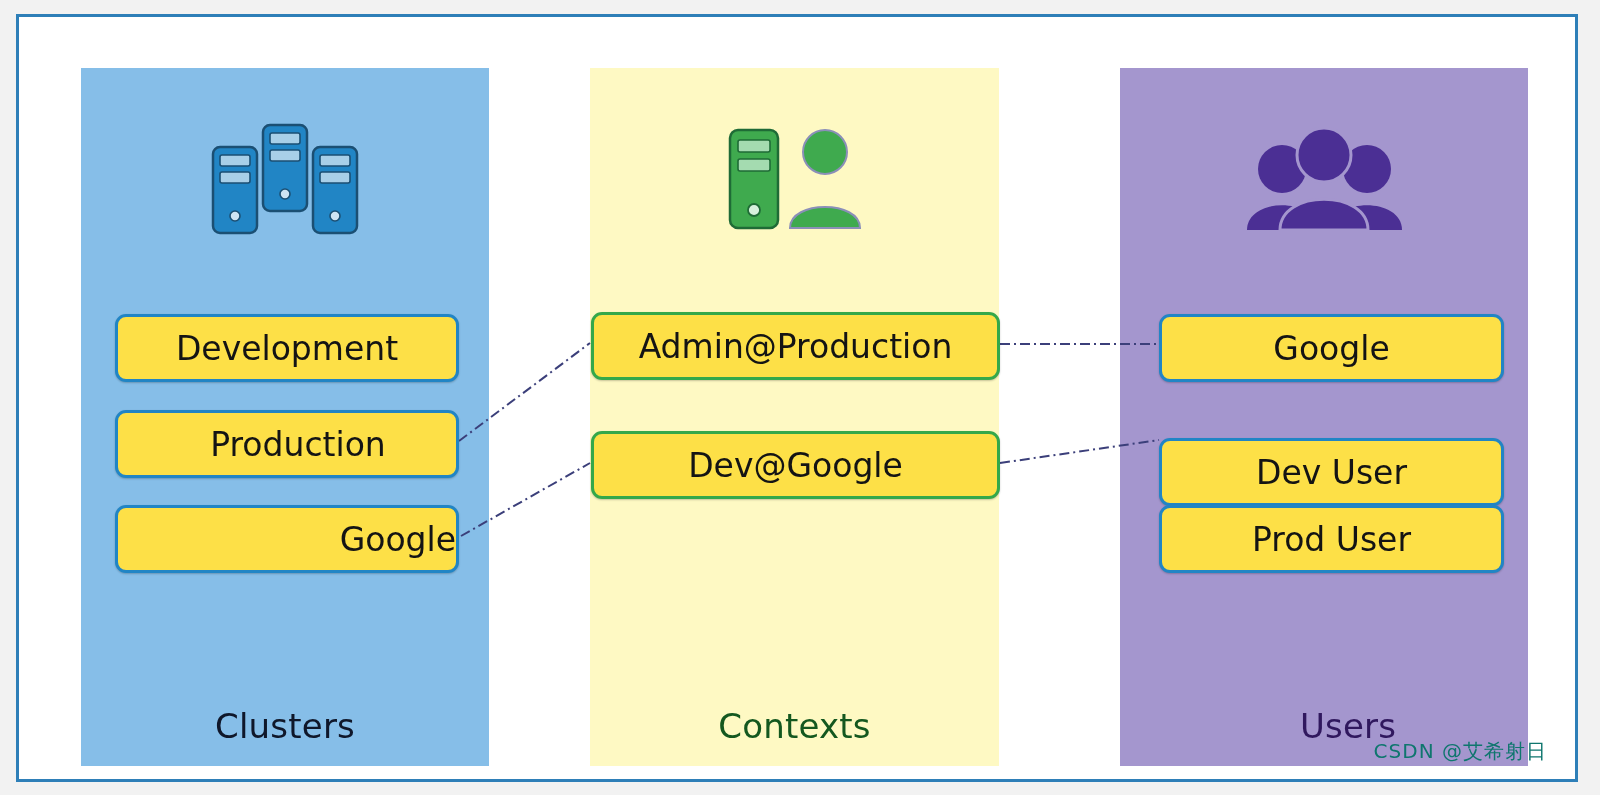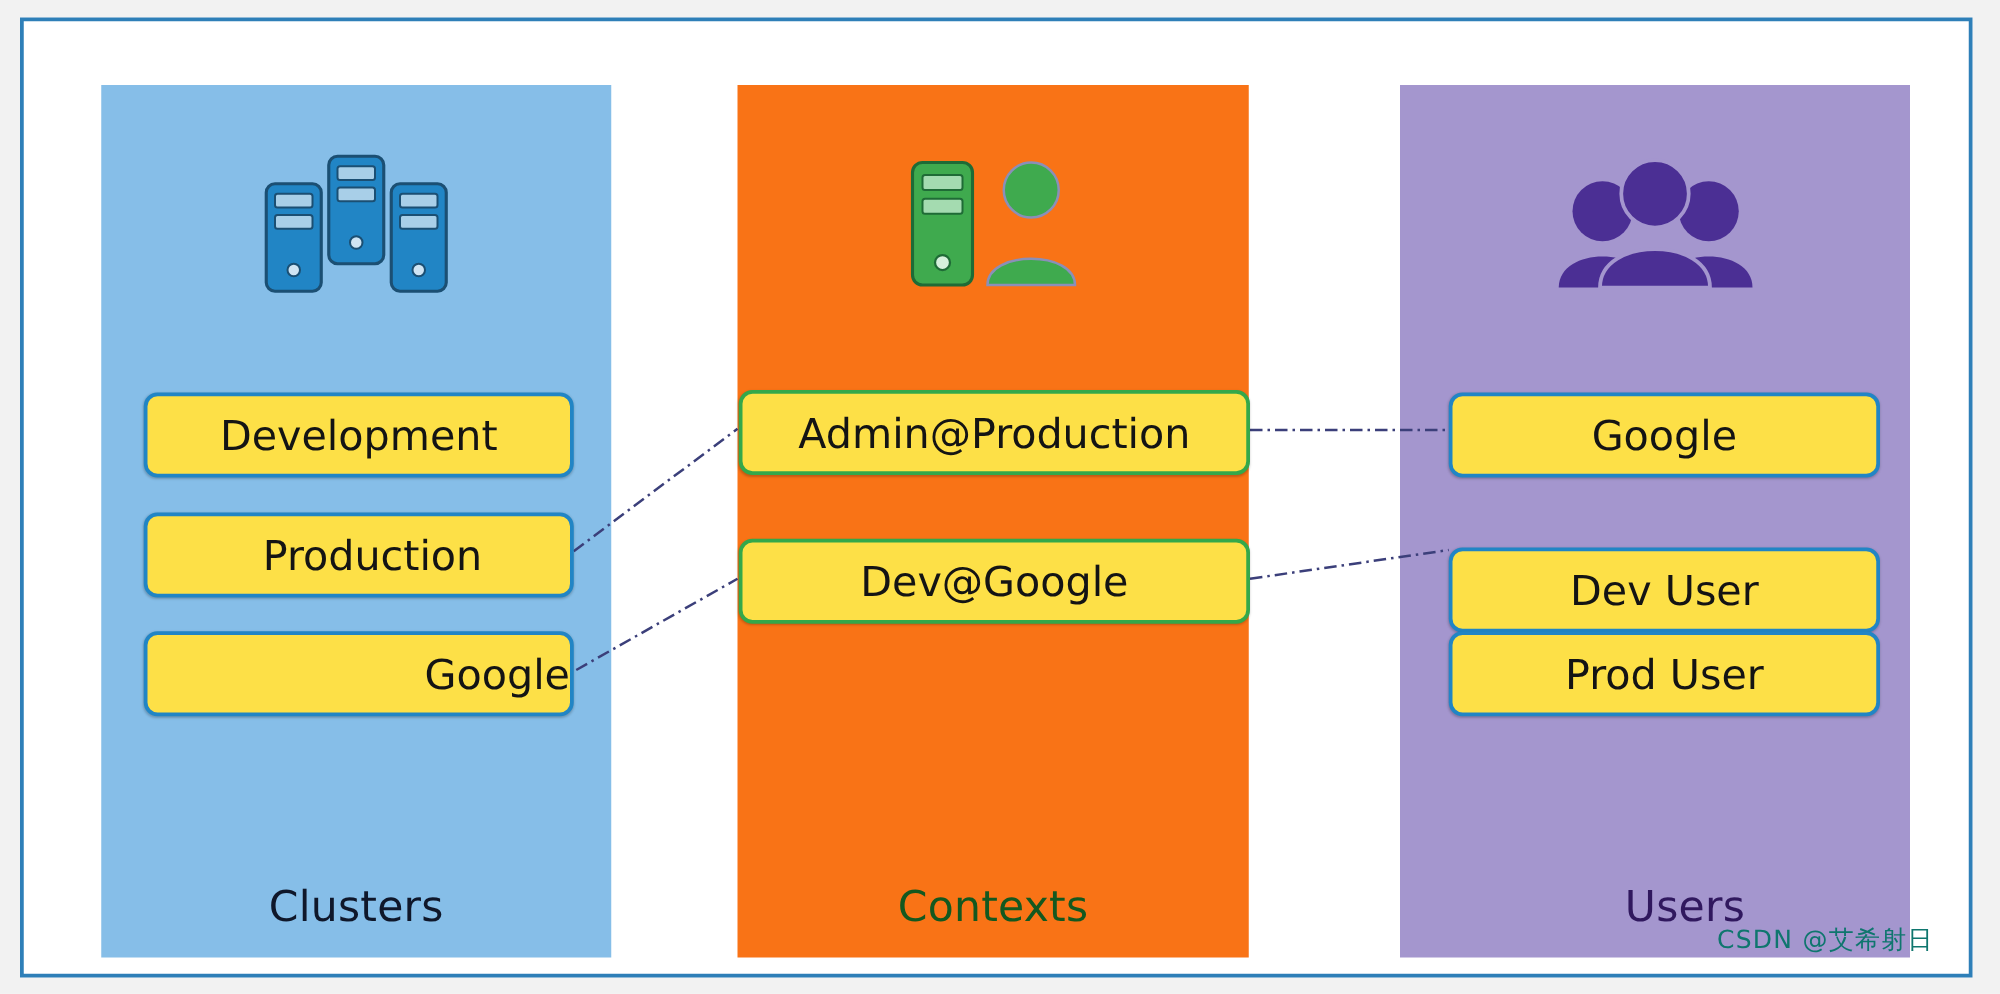--- a/index.html
+++ b/index.html
@@ -40,21 +40,21 @@
     height: 698px;
   }
   .panel-clusters {
     left:  62px;
     width: 408px;
     background: #86bee8;
   }
   .panel-contexts {
     left:  571px;
     width: 409px;
-    background: #f97316;
+    background: #fef9c3;
   }
   .panel-users {
     left:  1101px;
     width: 408px;
     background: #a496ce;
   }
 
   
   .panel-title {
     position: absolute;

